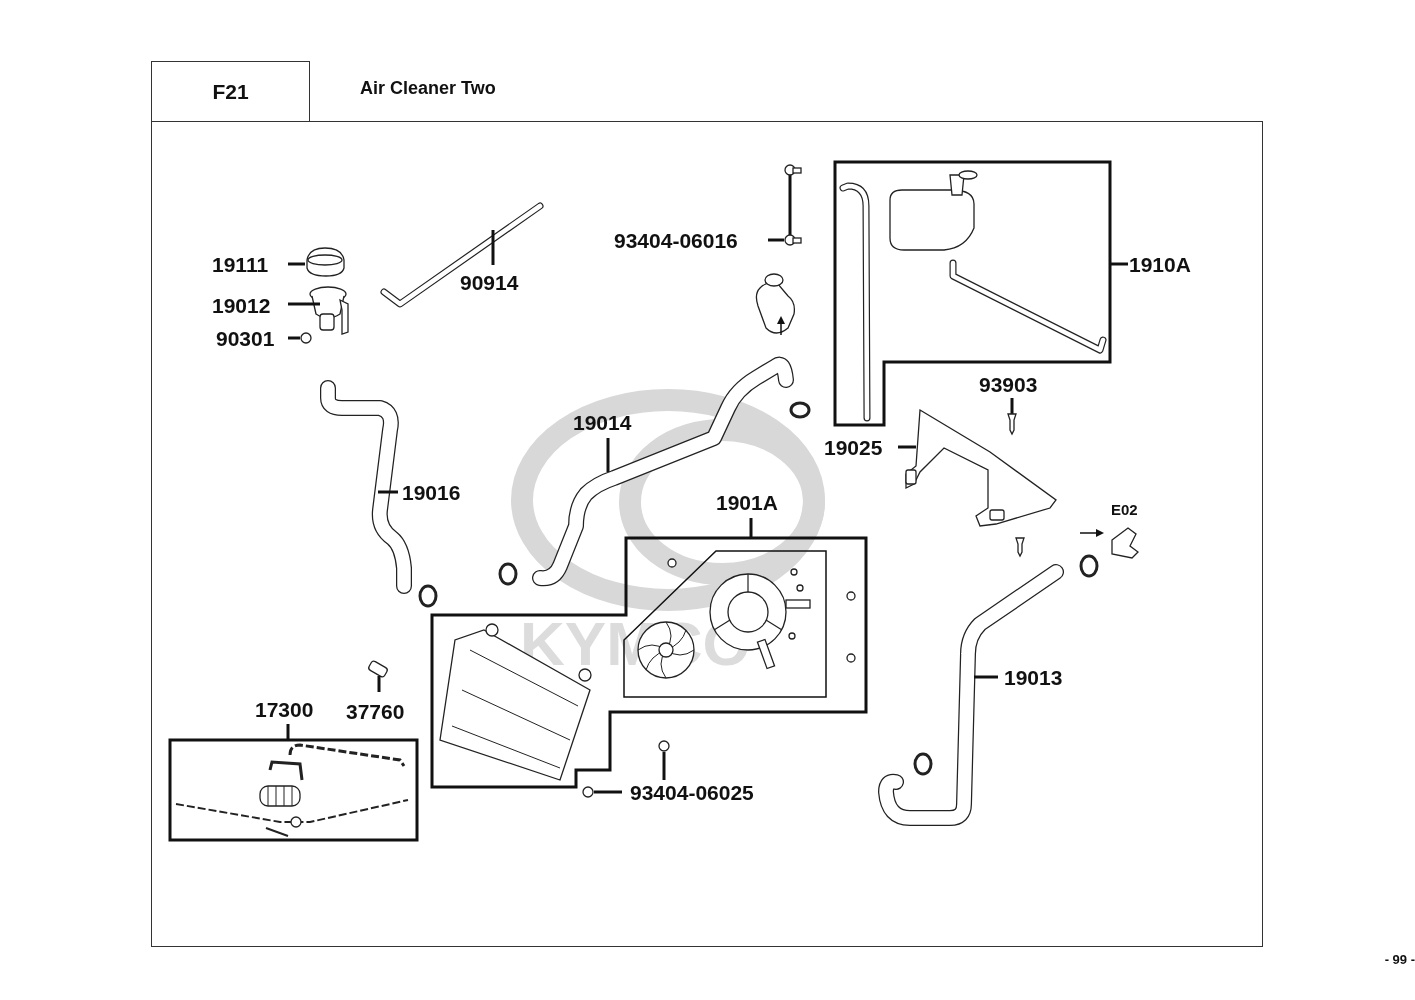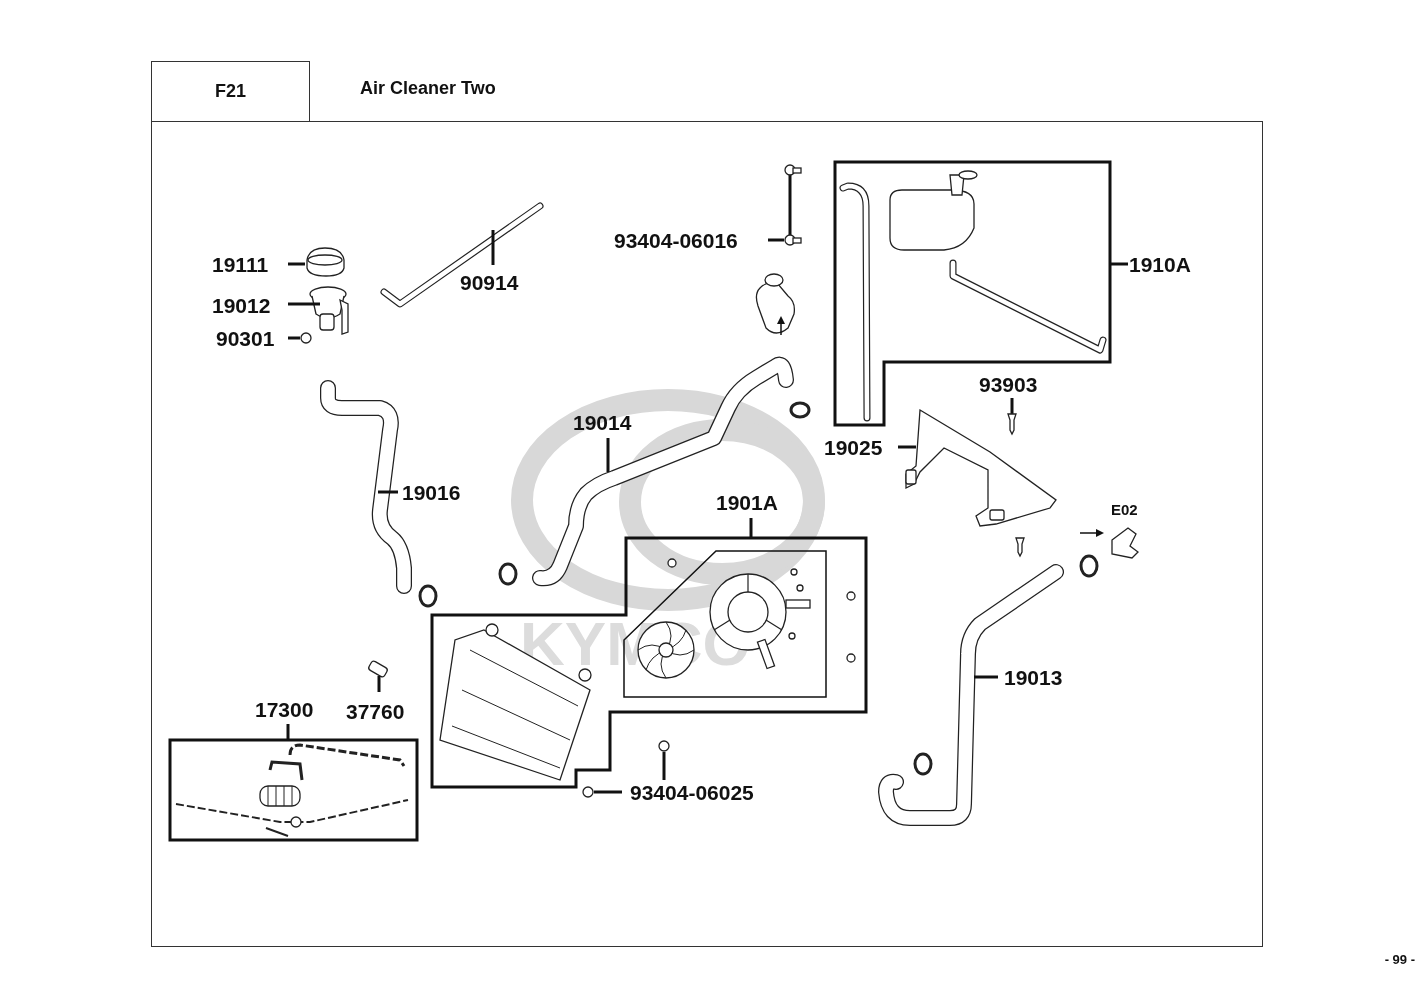--- a/index.html
+++ b/index.html
@@ -1,21 +1,21 @@
 <!DOCTYPE html>
 <html><head>
 <meta charset="utf-8">
 <style>
   html, body { margin: 0; padding: 0; background: #ffffff; }
   body { width: 1415px; height: 1000px; position: relative; overflow: hidden;
          font-family: "Liberation Sans", sans-serif; color: #111; }
   .header-code { position: absolute; left: 151px; top: 61px; width: 158px; height: 60px;
                  border: 1px solid #333; border-right: none; border-bottom: none;
                  display: flex; align-items: center; justify-content: center;
-                 font-weight: bold; font-size: 18px; box-sizing: border-box; }
+                 font-weight: bold; font-size: 21px; box-sizing: border-box; }
   .header-divider { position: absolute; left: 309px; top: 61px; width: 1px; height: 61px; background: #333; }
   .header-title { position: absolute; left: 360px; top: 78px; font-weight: bold; font-size: 18px; }
   .frame { position: absolute; left: 151px; top: 121px; width: 1112px; height: 826px;
            border: 1px solid #333; box-sizing: border-box; }
   .page-num { position: absolute; left: 0; width: 1415px; top: 952px; text-align: right;
               font-weight: bold; font-size: 13px; }
   svg.diagram { position: absolute; left: 0; top: 0; }
   .lbl { font-family: "Liberation Sans", sans-serif; font-weight: bold; font-size: 21px; fill: #111; }
   .lbl-sm { font-family: "Liberation Sans", sans-serif; font-weight: bold; font-size: 15px; fill: #111; }
   .part { fill: #fff; stroke: #222; stroke-width: 1.3; }

